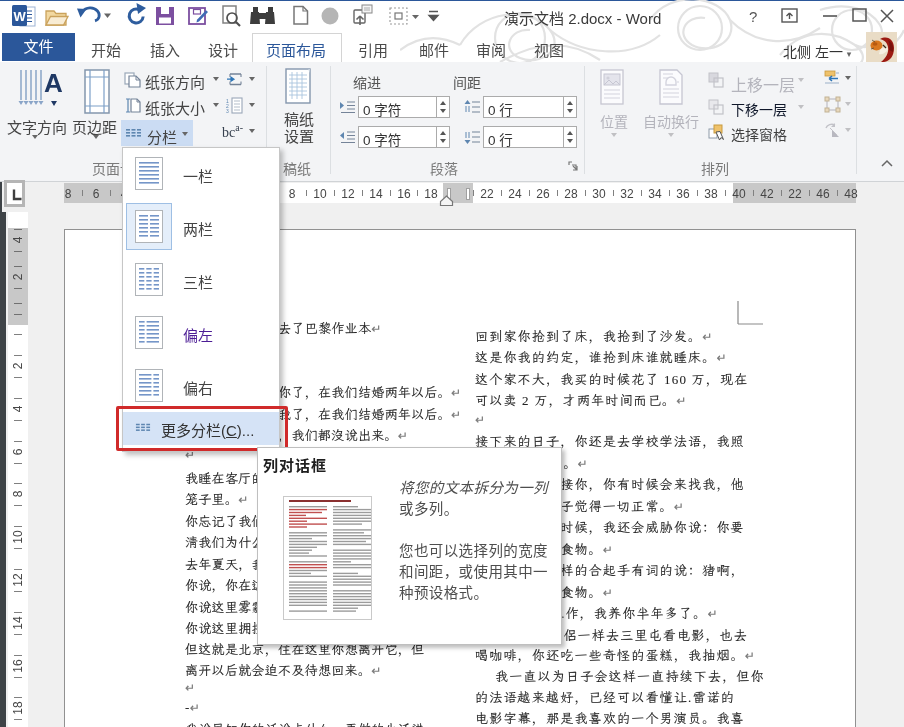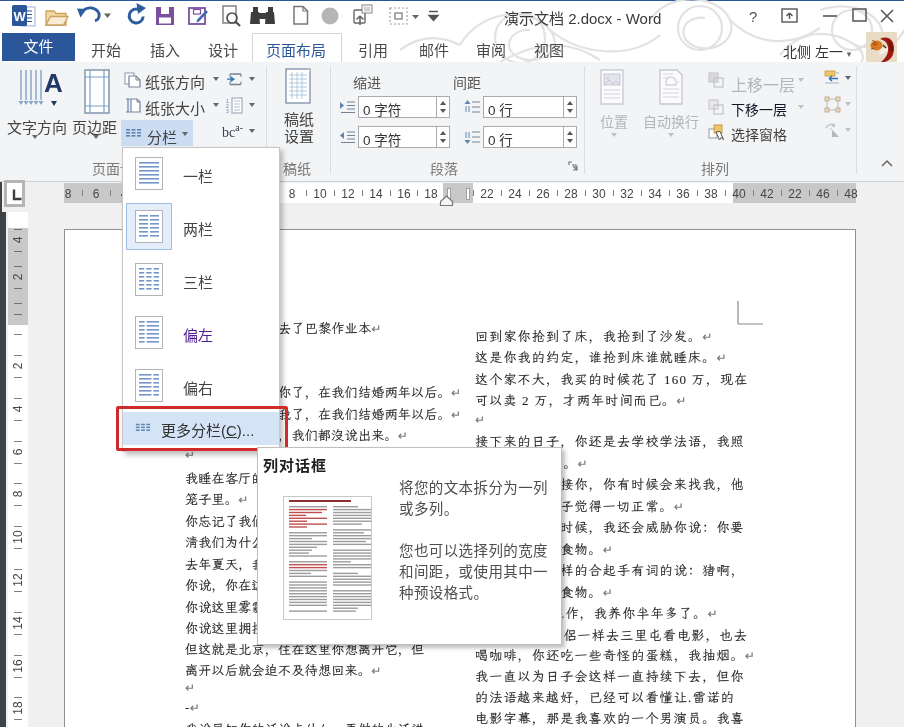--- a/index.html
+++ b/index.html
@@ -450,21 +450,21 @@
 <div class="abs doc c2" style="left:464px;top:453px;">顾你的生活起居<span class="sc">。</span><span class="pil">↵</span></div>
 <div class="abs doc c2" style="left:475px;top:474px;">放学后我会去接你<span class="sc">，</span>你有时候会来找我<span class="sc">，</span>他</div>
 <div class="abs doc c2" style="left:475px;top:496px;">们看到我们样子觉得一切正常<span class="sc">。</span><span class="pil">↵</span></div>
 <div class="abs doc c2" style="left:475px;top:517px;">你不听我话的时候<span class="sc">，</span>我还会威胁你说<span class="sc">：</span>你要</div>
 <div class="abs doc c2" style="left:475px;top:539px;">给你做难吃的食物<span class="sc">。</span><span class="pil">↵</span></div>
 <div class="abs doc c2" style="left:475px;top:560px;">你总像祈祷一样的合起手有词的说<span class="sc">：</span>猪啊<span class="sc">，</span></div>
 <div class="abs doc c2" style="left:475px;top:582px;">请赐给我好的食物<span class="sc">。</span><span class="pil">↵</span></div>
 <div class="abs doc c2" style="left:466px;top:603px;">你说你要去找工作<span class="sc">，</span>我养你半年多了<span class="sc">。</span><span class="pil">↵</span></div>
 <div class="abs doc c2" style="left:464px;top:625px;">我们还和别的情侣一样去三里屯看电影<span class="sc">，</span>也去</div>
 <div class="abs doc c2" style="left:475px;top:645px;">喝咖啡<span class="sc">，</span>你还吃一些奇怪的蛋糕<span class="sc">，</span>我抽烟<span class="sc">。</span><span class="pil">↵</span></div>
-<div class="abs doc c2" style="left:475px;top:666px;">我一直以为日子会这样一直持续下去<span class="sc">，</span>但你</div>
+<div class="abs doc c2" style="left:495px;top:666px;">我一直以为日子会这样一直持续下去<span class="sc">，</span>但你</div>
 <div class="abs doc c2" style="left:475px;top:687px;">的法语越来越好<span class="sc">，</span>已经可以看懂让.雷诺的</div>
 <div class="abs doc c2" style="left:475px;top:708px;">电影字幕<span class="sc">，</span>那是我喜欢的一个男演员<span class="sc">。</span>我喜</div>
 <div class="abs" style="left:122px;top:147px;width:158px;height:305px;background:#fff;border:1px solid #c6c6c6;box-shadow:3px 3px 5px rgba(0,0,0,0.25);box-sizing:border-box;"></div>
 <div class="abs" style="left:135px;top:157px;width:28px;height:33px;background:#fff;border:1px solid #b0b4b8;box-sizing:border-box;"></div>
 <svg class="abs" style="left:139px;top:162px;" width="20" height="23" viewBox="0 0 20 23">
     <rect x="0.0" y="0" width="20.0" height="1.6" fill="#7596c8"></rect>
     <rect x="0.0" y="4" width="20.0" height="1.6" fill="#7596c8"></rect>
     <rect x="0.0" y="8" width="20.0" height="1.6" fill="#7596c8"></rect>
     <rect x="0.0" y="12" width="20.0" height="1.6" fill="#7596c8"></rect>
     <rect x="0.0" y="16" width="20.0" height="1.6" fill="#7596c8"></rect>
@@ -623,16 +623,16 @@
     <rect x="49" y="87.3" width="38" height="1.4" fill="#9c9c9c"></rect>
     <rect x="49" y="93.1" width="38" height="1.4" fill="#9c9c9c"></rect>
     <rect x="49" y="96.0" width="38" height="1.4" fill="#9c9c9c"></rect>
     <rect x="49" y="98.9" width="38" height="1.4" fill="#9c9c9c"></rect>
     <rect x="49" y="101.8" width="38" height="1.4" fill="#9c9c9c"></rect>
     <rect x="49" y="104.7" width="38" height="1.4" fill="#9c9c9c"></rect>
     <rect x="49" y="107.6" width="38" height="1.4" fill="#9c9c9c"></rect>
     <rect x="49" y="110.5" width="25" height="1.4" fill="#9c9c9c"></rect>
     <rect x="49" y="113.4" width="23" height="1.4" fill="#9c9c9c"></rect>
   </svg>
-<div class="abs" style="left:399px;top:476px;font-size:14.5px;color:#4e4e4e;letter-spacing:0.4px;">将您的文本拆分为一列</div>
+<div class="abs" style="left:399px;top:476px;font-size:14.5px;color:#4e4e4e;letter-spacing:0.4px;font-style:italic;">将您的文本拆分为一列</div>
 <div class="abs" style="left:399px;top:497px;font-size:14.5px;color:#4e4e4e;letter-spacing:0.4px;">或多列。</div>
 <div class="abs" style="left:399px;top:539px;font-size:14.5px;color:#4e4e4e;letter-spacing:0.4px;">您也可以选择列的宽度</div>
 <div class="abs" style="left:399px;top:560px;font-size:14.5px;color:#4e4e4e;letter-spacing:0.4px;">和间距，或使用其中一</div>
 <div class="abs" style="left:399px;top:581px;font-size:14.5px;color:#4e4e4e;letter-spacing:0.4px;">种预设格式。</div>
 </body></html>

